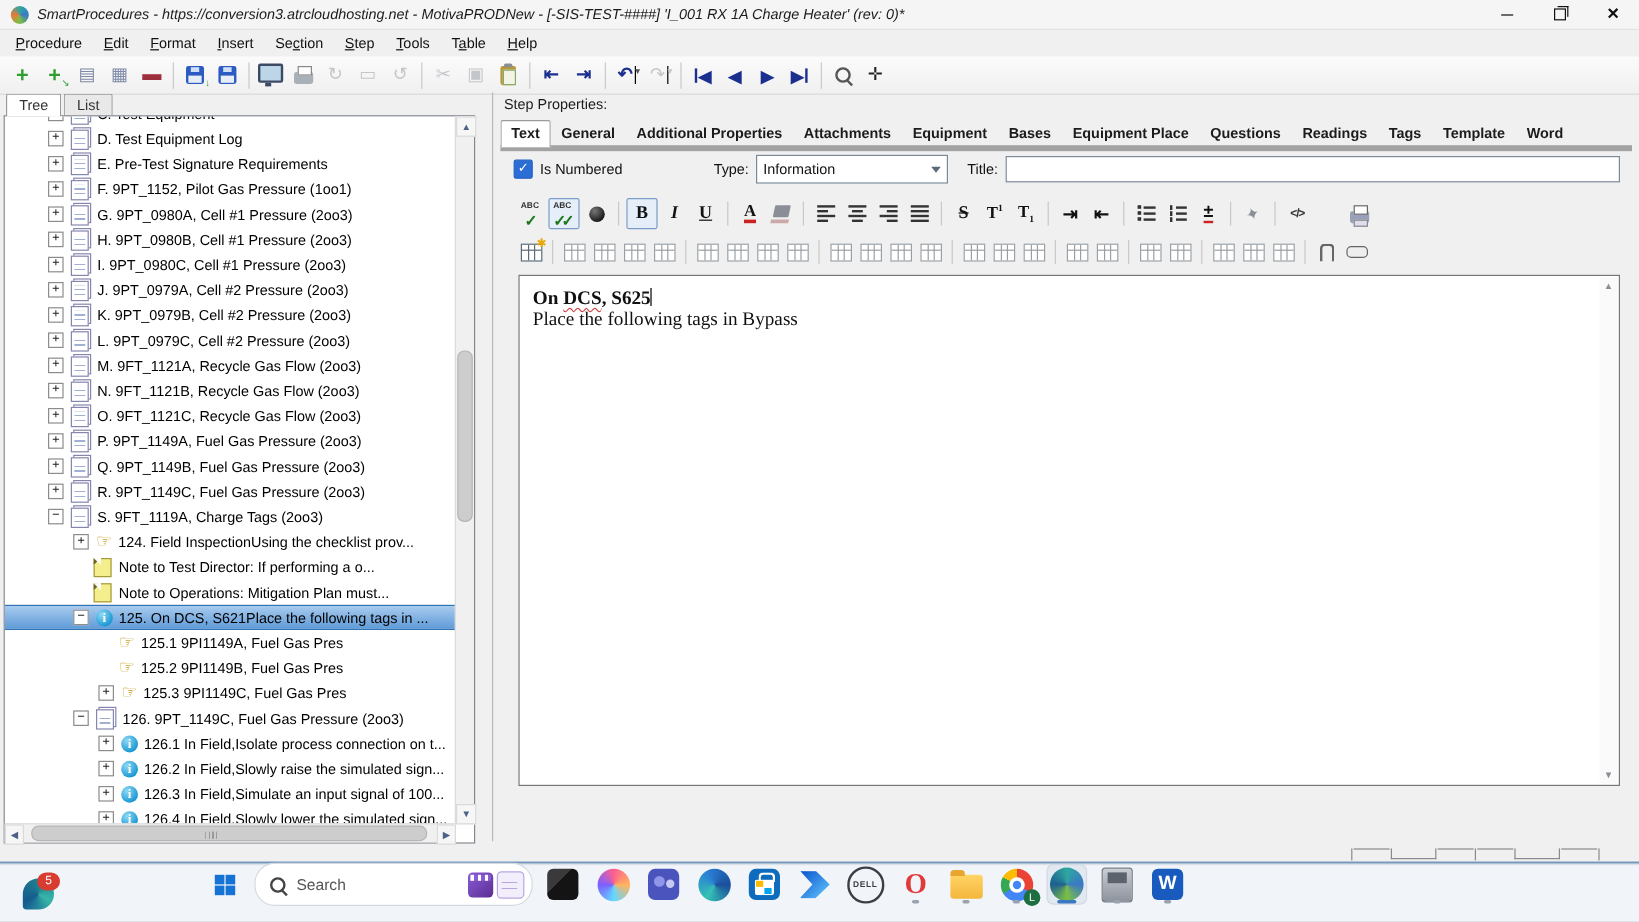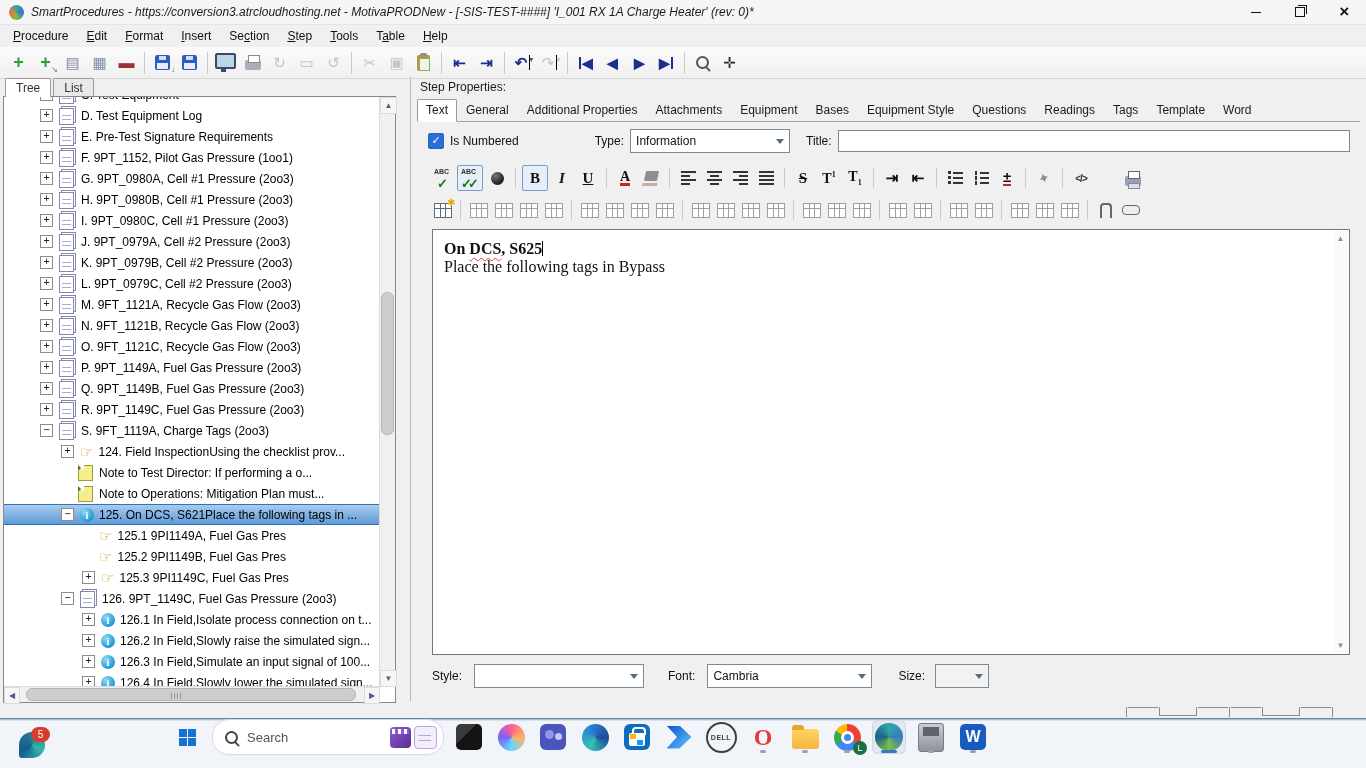--- a/index.html
+++ b/index.html
@@ -70,21 +70,21 @@
   .vscroll{position:absolute;right:0;top:0;bottom:15px;width:15px;background:#f0f0f0;border-left:1px solid #dcdcdc;}
   .hscroll{position:absolute;left:0;right:15px;bottom:0;height:15px;background:#f0f0f0;border-top:1px solid #dcdcdc;}
   .sb-arrow{position:absolute;width:15px;height:15px;font-size:8px;color:#4d6185;display:flex;align-items:center;justify-content:center;background:#f6f6f6;border:1px solid #dadada;}
   .sb-thumb-v{position:absolute;left:1px;right:1px;top:33%;height:24%;background:#cdcdcd;border-radius:6px;border:1px solid #b5b5b5;}
   .sb-thumb-h{position:absolute;top:1px;bottom:1px;left:22px;right:24px;background:#cdcdcd;border-radius:6px;border:1px solid #b5b5b5;}
   .sb-grip{position:absolute;left:44%;top:4px;width:12px;height:6px;background:repeating-linear-gradient(to right,#9a9a9a 0 1px,transparent 1px 3px);}
   .vsplit{position:absolute;left:410px;top:77px;width:1px;height:624px;background:#b8b8b8;}
 
   
   .sp-label{position:absolute;left:420px;top:80px;font-size:12px;color:#1b1b1b;}
-  .props-tabs{position:absolute;left:417px;top:100px;right:6px;height:21px;border-bottom:1px solid #a3a3a3;display:flex;align-items:flex-end;}
+  .props-tabs{position:absolute;left:417px;top:100px;right:6px;height:21px;border-bottom:5px solid #a3a3a3;display:flex;align-items:center;font-weight:bold;}
   .ptab{font-size:12px;color:#1b1b1b;padding:3px 8px 4px;border:1px solid transparent;margin-bottom:-1px;}
   .ptab.active{background:#fff;border-color:#9a9a9a #9a9a9a #fff;border-radius:2px 2px 0 0;}
   .numbered-row{position:absolute;left:428px;top:129px;right:16px;height:24px;display:flex;align-items:center;font-size:12px;color:#111;}
   .cb{width:14px;height:14px;background:#2a6dd5;border:1px solid #2462c4;border-radius:2px;color:#fff;font-size:11px;line-height:13px;text-align:center;margin-right:6px;flex:none;}
   .sel-box{display:inline-flex;align-items:center;justify-content:space-between;background:#fff;border:1px solid #7a8a99;height:22px;padding:0 5px;font-size:12px;color:#111;}
   .chev{width:0;height:0;border-left:4px solid transparent;border-right:4px solid transparent;border-top:5px solid #5a6b7a;margin-left:6px;}
   .txtfield{background:#fff;border:1px solid #7a8a99;height:20px;}
 
   
   .fmt1{position:absolute;left:430px;top:163px;height:30px;display:flex;align-items:center;}
@@ -527,21 +527,21 @@
   <div class="vsplit"></div>
 
   <div class="sp-label">Step Properties:</div>
   <div class="props-tabs" id="props-tabs">
       <span class="ptab active">Text</span>
       <span class="ptab">General</span>
       <span class="ptab">Additional Properties</span>
       <span class="ptab">Attachments</span>
       <span class="ptab">Equipment</span>
       <span class="ptab">Bases</span>
-      <span class="ptab">Equipment Style</span>
+      <span class="ptab">Equipment Place</span>
       <span class="ptab">Questions</span>
       <span class="ptab">Readings</span>
       <span class="ptab">Tags</span>
       <span class="ptab">Template</span>
       <span class="ptab">Word</span>
     </div>
 
   <div class="numbered-row">
     <span class="cb">✓</span>
     <span>Is Numbered</span>
@@ -725,37 +725,20 @@
     <div class="ed-content">
       <div class="ed-line1"><span>On </span><span class="squig">DCS</span><span>, S625</span><span class="caret"></span></div>
       <div class="ed-line2">Place the following tags in Bypass</div>
     </div>
     <div class="ed-scroll">
       <span class="sb-arrow" style="top:0;">▲</span>
       <span class="sb-arrow" style="bottom:0;">▼</span>
     </div>
   </div>
 
-  <div class="style-row">
-    <span>Style:</span>
-    <span class="sel-box" style="width:158px;margin-left:12px;">
-      <span></span>
-        <span class="chev"></span>
-    </span>
-    <span style="margin-left:24px;">Font:</span>
-    <span class="sel-box" style="width:153px;margin-left:12px;">
-      <span>Cambria</span>
-        <span class="chev"></span>
-    </span>
-    <span style="margin-left:26px;">Size:</span>
-    <span class="sel-box" style="width:42px;margin-left:10px;background:#f2f2f2;">
-      <span></span>
-        <span class="chev"></span>
-    </span>
-  </div>
 
   <div class="app-status">
     <div class="grips">
       <span class="grip-t"></span>
         <span class="grip-l"></span>
         <span class="grip-u"></span>
         <span class="grip-l"></span>
       <span class="grip-t"></span>
         <span class="grip-l"></span>
         <span class="grip-u"></span>

